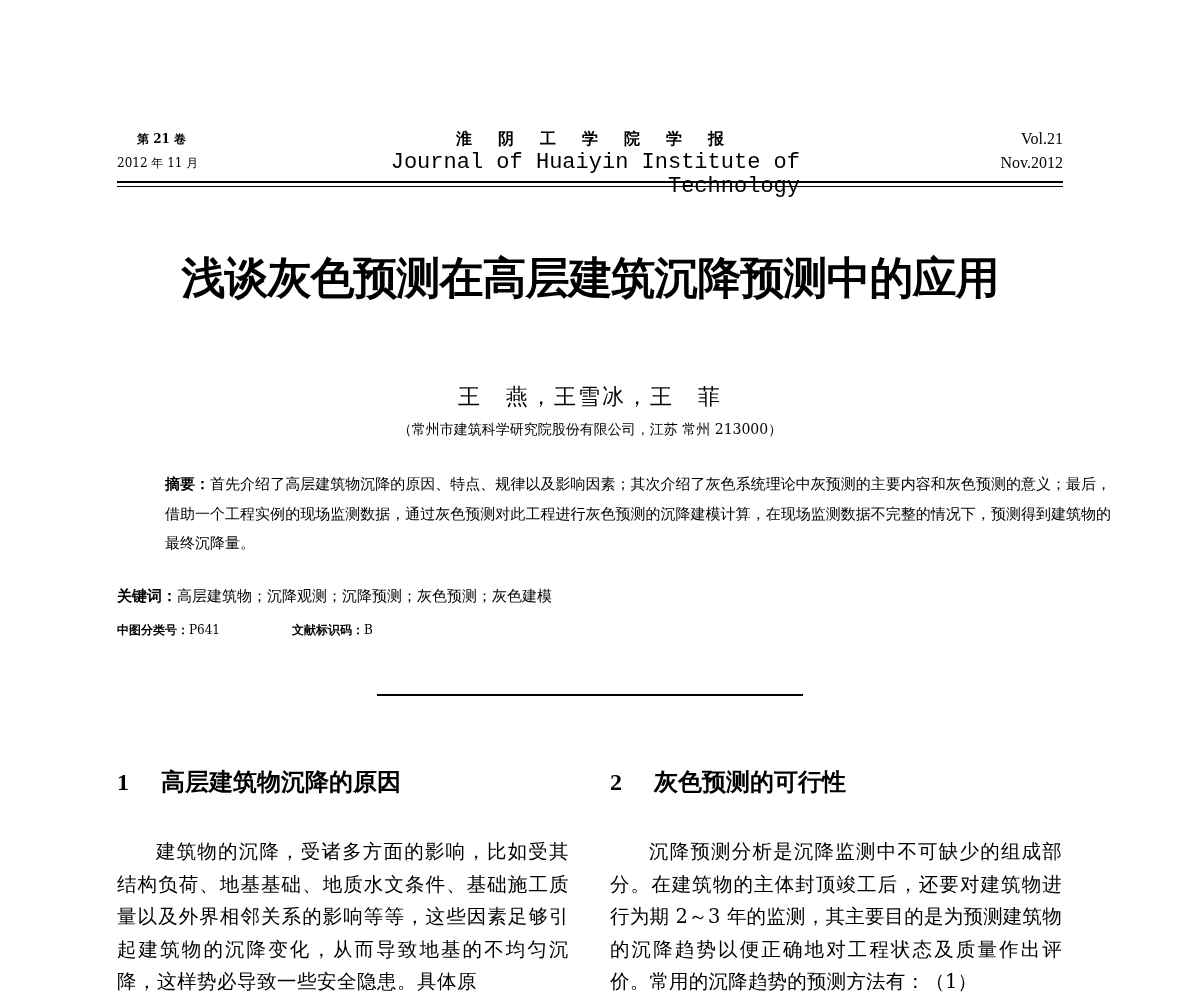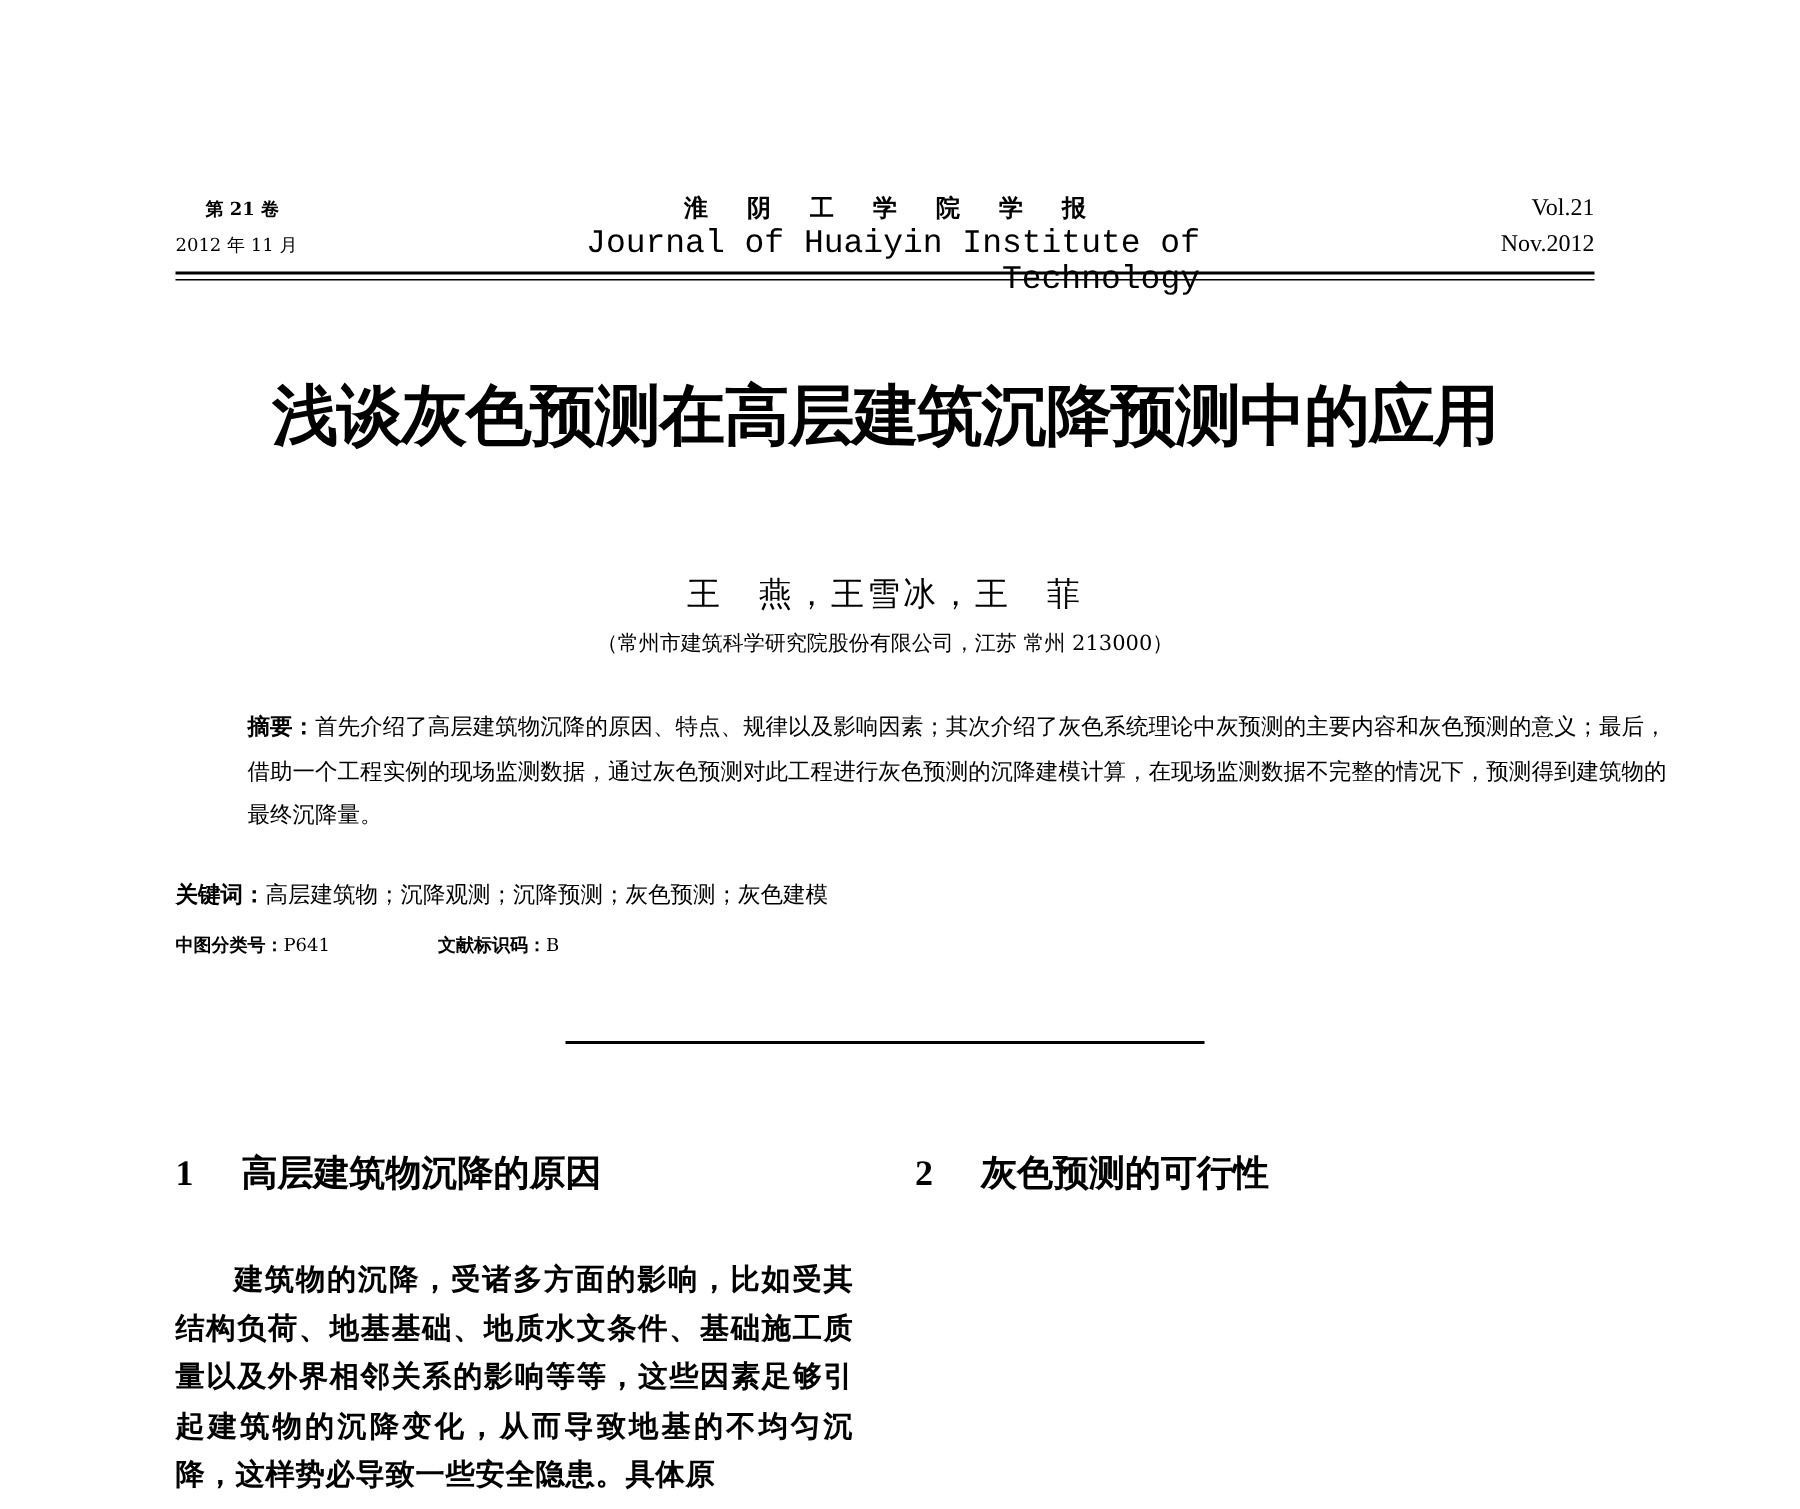--- a/index.html
+++ b/index.html
@@ -43,21 +43,21 @@
     .cls .gap { display: inline-block; width: 72px; }
 
     .sep { left: 377px; top: 694px; width: 426px; height: 2px; background: #000; }
 
     
     .col { top: 764px; width: 452px; }
     .col-left { left: 117px; }
     .col-right { left: 610px; }
     .sec-head { font-size: 24px; font-weight: bold; line-height: 36px; font-family: "DejaVu Sans", sans-serif; }
     .sec-head .num { display: inline-block; width: 44px; font-family: "Liberation Serif", serif; }
-    .body-text { margin-top: 36px; font-size: 19.5px; line-height: 32.5px; text-align: justify; text-indent: 2em; letter-spacing: 0.5px; font-weight: bold; }
+    .body-text { margin-top: 36px; font-size: 19.5px; line-height: 32.5px; text-align: justify; text-indent: 2em; letter-spacing: 0.5px; }
     .body-right .body-text { letter-spacing: 0.2px; }
   </style>
 </head>
 <body>
 
 <div class="abs hdr-left">
   <div class="vol">第 21 卷</div>
   <div>2012 年 11 月</div>
 </div>
 <div class="abs hdr-center">
@@ -91,13 +91,14 @@
   <div class="sec-head">
     <span class="num">1</span><span>高层建筑物沉降的原因</span>
   </div>
   <div class="body-text">建筑物的沉降，受诸多方面的影响，比如受其结构负荷、地基基础、地质水文条件、基础施工质量以及外界相邻关系的影响等等，这些因素足够引起建筑物的沉降变化，从而导致地基的不均匀沉降，这样势必导致一些安全隐患。具体原</div>
 </div>
 
 <div class="abs col col-right body-right">
   <div class="sec-head">
     <span class="num">2</span><span>灰色预测的可行性</span>
   </div>
+  <div class="body-text">沉降预测分析是沉降监测中不可缺少的组成部分。在建筑物的主体封顶竣工后，还要对建筑物进行为期 2～3 年的监测，其主要目的是为预测建筑物的沉降趋势以便正确地对工程状态及质量作出评价。常用的沉降趋势的预测方法有：（1）</div>
 </div>
 
 </body></html>

